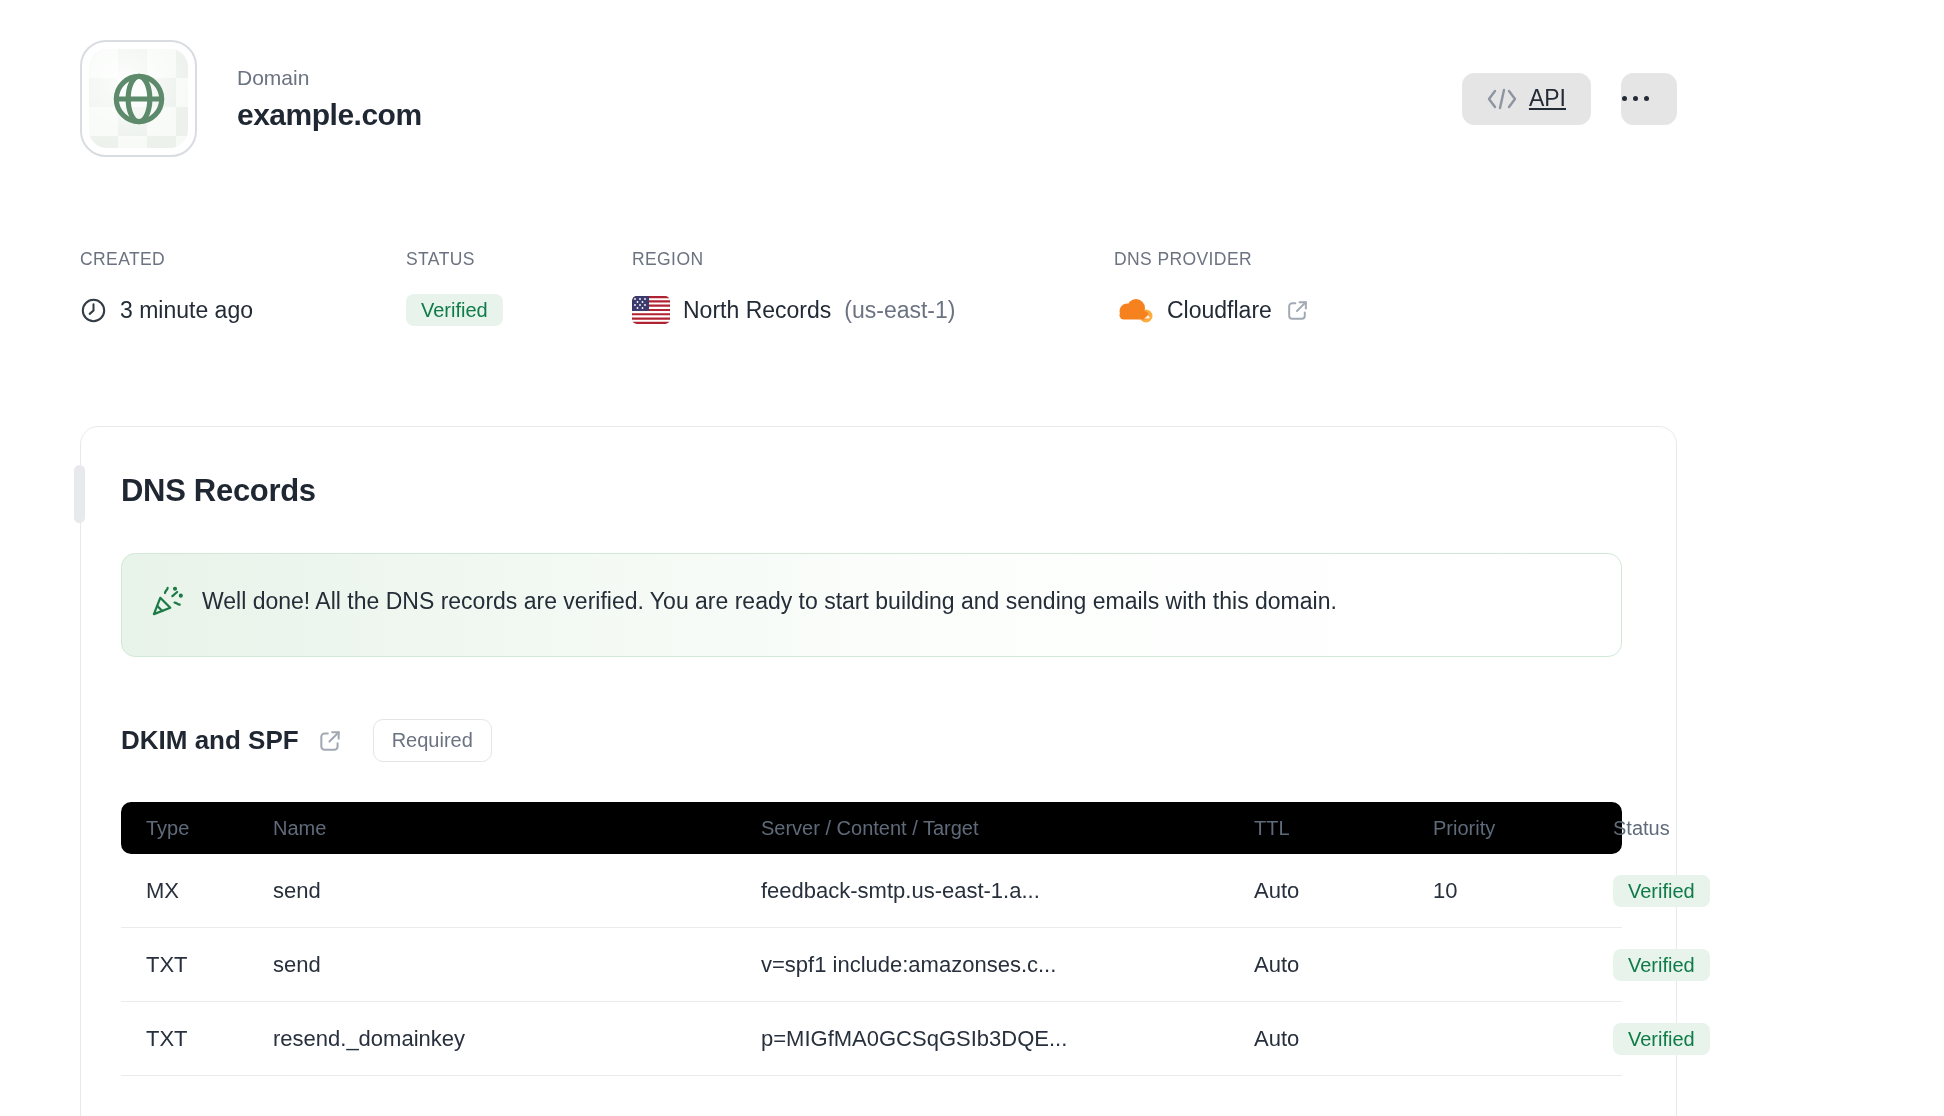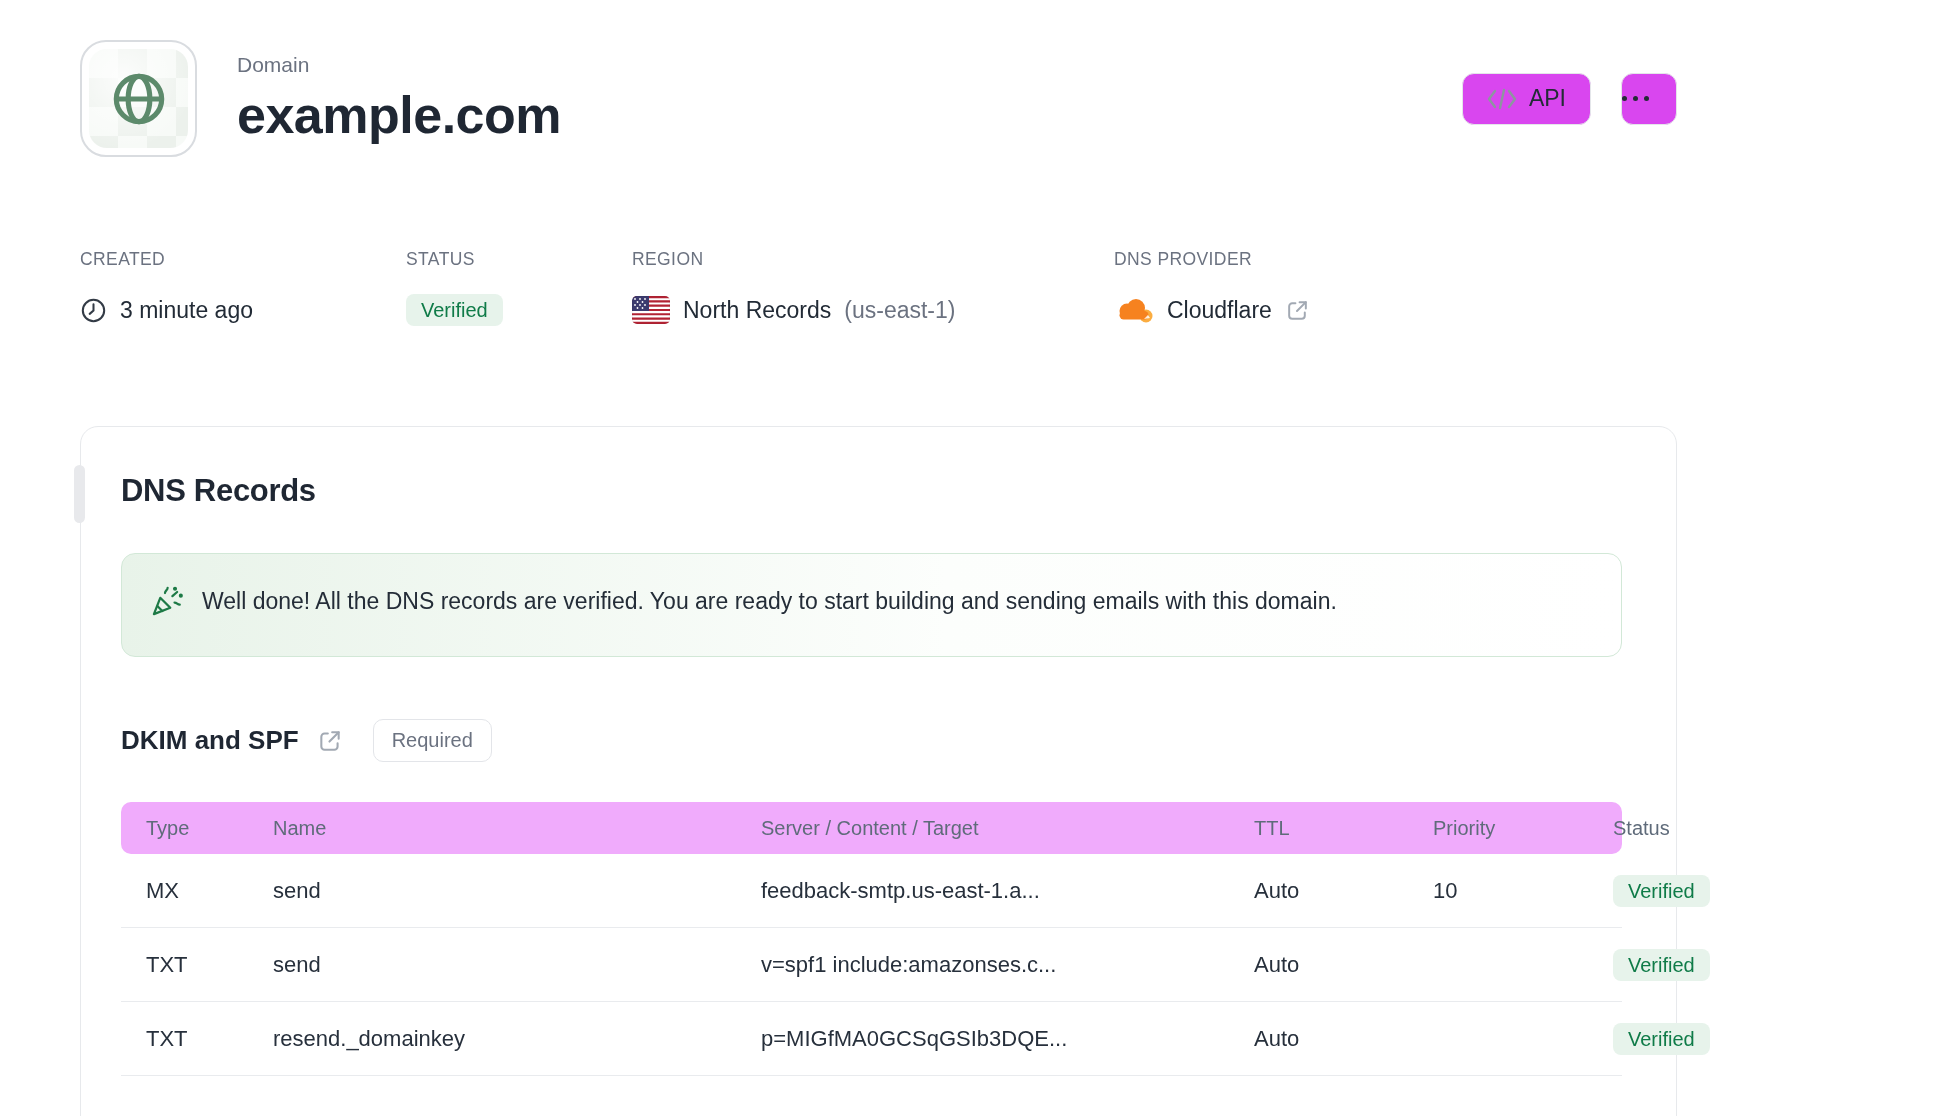--- a/index.html
+++ b/index.html
@@ -11,25 +11,25 @@
   .top-header { display:flex; align-items:center; }
   .domain-tile { width:117px; height:117px; border-radius:26px; border:2px solid #d9dce0;
     background:#ffffff; padding:7px; flex:0 0 auto; }
   .tile-inner { width:100%; height:100%; border-radius:18px; display:flex; align-items:center; justify-content:center;
     background-image:
       radial-gradient(circle at 35% 30%, rgba(255,255,255,0.85), rgba(255,255,255,0) 75%),
       conic-gradient(#ecf1ec 25%, #f7faf7 0 50%, #ecf1ec 0 75%, #f7faf7 0);
     background-size:100% 100%, 58px 58px; }
   .title-block { margin-left:40px; }
   .eyebrow { font-size:21px; font-weight:500; color:#6b7280; margin-bottom:8px; }
-  .page-title { font-size:52px; font-weight:700; color:#1f2733; letter-spacing:-0.5px; }
+  .page-title { font-size:30px; font-weight:700; color:#1f2733; letter-spacing:-0.5px; }
   .header-actions { margin-left:auto; display:flex; align-items:center; gap:30px; }
   .btn { display:flex; align-items:center; justify-content:space-between; gap:12px; height:52px;
-    padding:0 24px; border:1.5px solid #e4e6ea; border-radius:12px; background:#d946ef;
-    font-size:23px; color:#232b36; cursor:pointer; }
+    padding:0 24px; border:1.5px solid #e4e6ea; border-radius:12px; background:#e5e5e5;
+    font-size:23px; color:#232b36; cursor:pointer;text-decoration:underline; }
   .btn-more { width:56px; padding:0; }
   .dots { display:flex; gap:6px; }
   .dots span { width:5px; height:5px; border-radius:50%; background:#232b36; display:block; }
 
   
   .meta-row { display:flex; margin-top:92px; }
   .meta-col-1 { width:326px; } .meta-col-2 { width:226px; } .meta-col-3 { width:482px; }
   .meta-label { font-size:17.5px; font-weight:500; color:#6b7280; letter-spacing:0.4px; margin-bottom:18px; }
   .meta-value { display:flex; align-items:center; gap:13px; font-size:23px; color:#222b36; min-height:44px; }
   .badge-green { display:inline-block; background:#e7f3eb; color:#0f7b48; font-size:20px; font-weight:500;
@@ -52,21 +52,21 @@
   .section-head { margin-top:62px; display:flex; align-items:center; }
   .section-title { font-size:26px; font-weight:700; color:#1f2733; }
   .section-head .ext-icon { margin-left:18px; }
   .pill-outline { margin-left:30px; font-size:20px; color:#6b7280; border:1.5px solid #e3e5e9;
     border-radius:10px; padding:9px 18px; background:#fff; }
 
   
   .dns-table { margin-top:40px; }
   .t-row { display:grid; grid-template-columns:127px 488px 493px 179px 180px 1fr;
     align-items:center; padding-left:25px; }
-  .t-head { background:#f0abfc; border-radius:10px; height:52px;
+  .t-head { background:#000000; border-radius:10px; height:52px;
     font-size:20px; font-weight:500; color:#5f6b7a; }
   .t-body-row { height:74px; border-bottom:1px solid #e9ebee; font-size:22px; color:#27303c; }
   .cell-badge { justify-self:start; }
 
   .icon { display:inline-flex; flex:0 0 auto; }
 </style>
 </head>
 <body>
 
 <div class="page">

